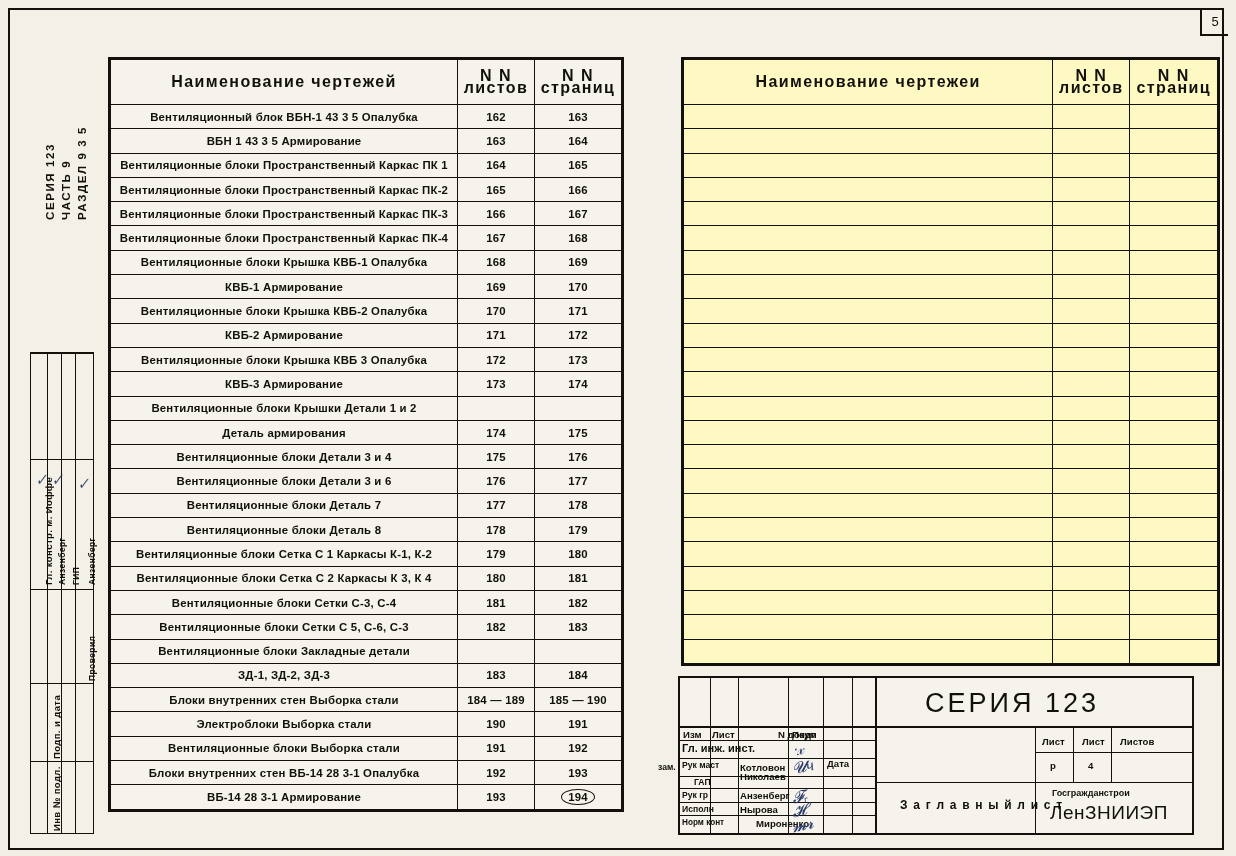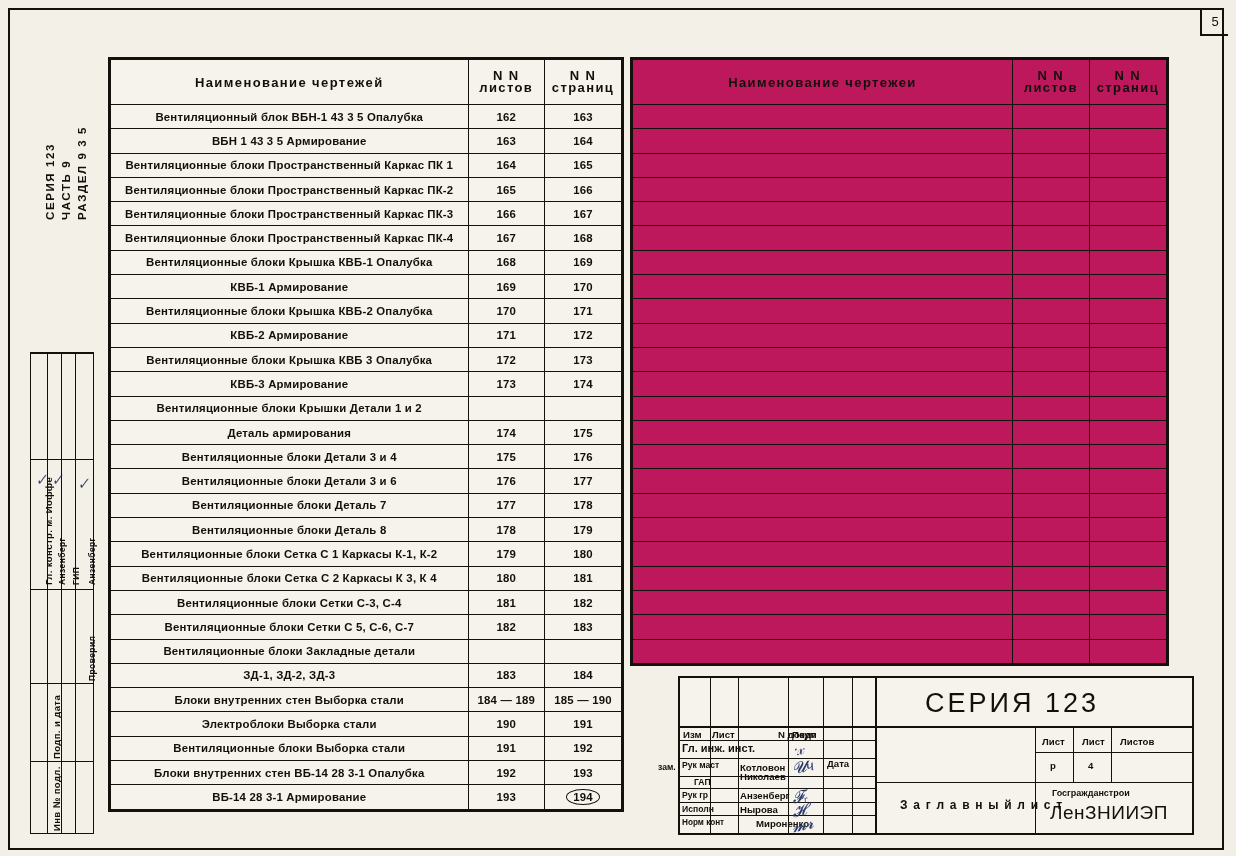--- a/index.html
+++ b/index.html
@@ -73,41 +73,41 @@
     border:1.3px solid #14110d;
     padding:0 5px;
     font-size:11.4px;
     height:23.3px;
     font-weight:bold;
     letter-spacing:.2px;
     vertical-align:middle;
   }
   table.grid th{
     height:44px;
-    font-size:13px;
+    font-size:16px;
     letter-spacing:1.4px;
     text-align:center;
   }
   .col-name{width:330px;text-align:center;}
   .col-sheets{width:62px;text-align:center;}
   .col-pages{width:62px;text-align:center;}
   .hdr2{font-size:10.5px;line-height:12px;letter-spacing:.6px;}
   .tight{font-size:10.2px;letter-spacing:0;}
   .circled{
     display:inline-block;
     border:1.4px solid #14110d;
     border-radius:50%;
     padding:1px 6px;
     line-height:12px;
   }
   
   .rtable{
-    position:absolute;left:630px;top:57px;width:535px;
+    position:absolute;left:681px;top:57px;width:535px;
     border:2px solid #14110d;
-    background:#be185d;
+    background:#fef9c3;
   }
   .rtable .col-name{width:350px;}
   
   .titleblock{
     position:absolute;left:678px;top:676px;width:512px;height:155px;
     border:2px solid #14110d;
     background:#f6f3ec;
   }
   .tb-line{position:absolute;background:#14110d;}
   .tb-text{position:absolute;font-size:9.6px;font-weight:bold;white-space:nowrap;}
@@ -284,21 +284,21 @@
             <td class="col-name">Вентиляционные     блоки  Сетка С 2   Каркасы К 3, К 4</td>
             <td class="col-sheets">180</td>
             <td class="col-pages">181</td>
           </tr>
           <tr>
             <td class="col-name">Вентиляционные     блоки  Сетки   С-3, С-4</td>
             <td class="col-sheets">181</td>
             <td class="col-pages">182</td>
           </tr>
           <tr>
-            <td class="col-name">Вентиляционные  блоки  Сетки  С 5, С-6, С-7</td>
+            <td class="col-name">Вентиляционные  блоки  Сетки  С 5, С-6, С-3</td>
             <td class="col-sheets">182</td>
             <td class="col-pages">183</td>
           </tr>
           <tr>
             <td class="col-name">Вентиляционные  блоки  Закладные   детали</td>
             <td class="col-sheets"></td>
             <td class="col-pages"></td>
           </tr>
           <tr>
             <td class="col-name">ЗД-1,  ЗД-2,  ЗД-3</td>

